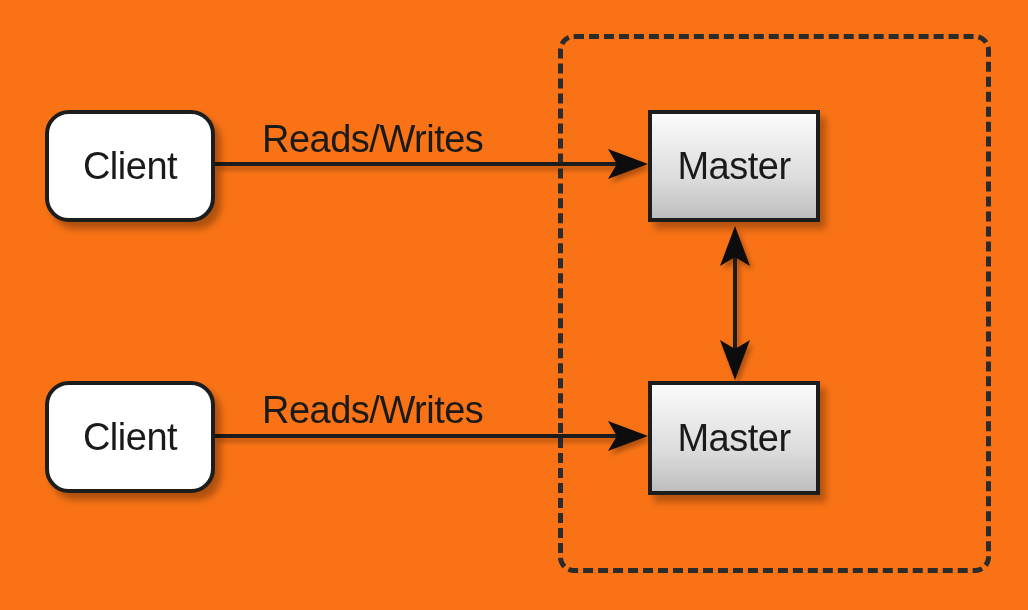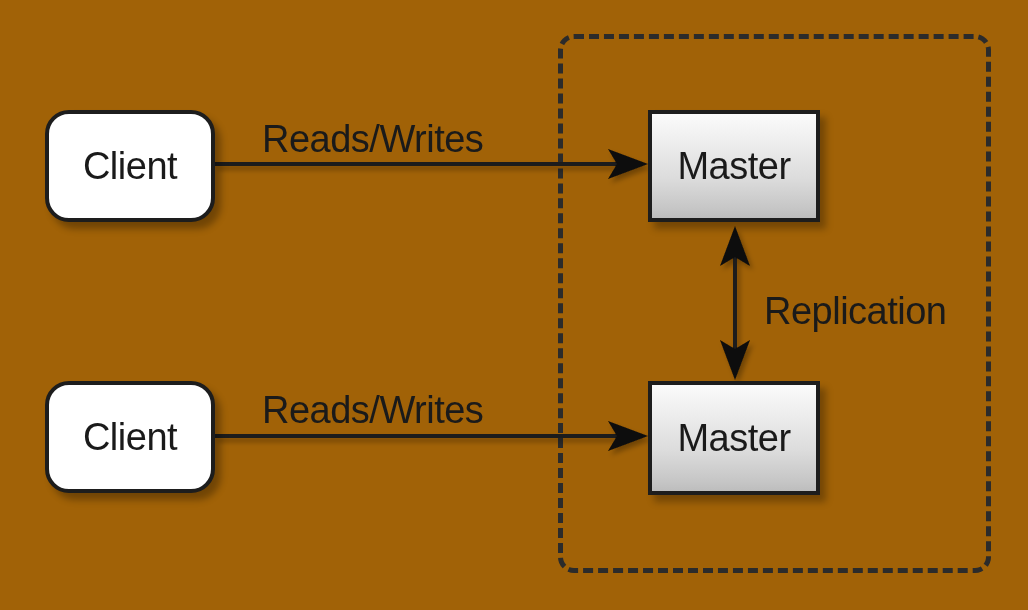--- a/index.html
+++ b/index.html
@@ -10,21 +10,21 @@
   body {
     width: 1028px;
     height: 610px;
     overflow: hidden;
     font-family: "Liberation Sans", sans-serif;
   }
   #canvas {
     position: relative;
     width: 1028px;
     height: 610px;
-    background: #a16207;
+    background: #f97316;
   }
   #diagram-svg {
     position: absolute;
     left: 0;
     top: 0;
     width: 1028px;
     height: 610px;
   }
   .node-label {
     position: absolute;
@@ -131,15 +131,14 @@
   <div id="client-bottom-label" class="node-label">Client</div>
 
   <div id="master-top-box" class="master-box"></div>
   <div id="master-top-label" class="node-label">Master</div>
 
   <div id="master-bottom-box" class="master-box"></div>
   <div id="master-bottom-label" class="node-label">Master</div>
 
   <div id="readswrites-top" class="edge-label">Reads/Writes</div>
   <div id="readswrites-bottom" class="edge-label">Reads/Writes</div>
-  <div id="replication-label" class="edge-label">Replication</div>
 
 </div>
 
 </body></html>

